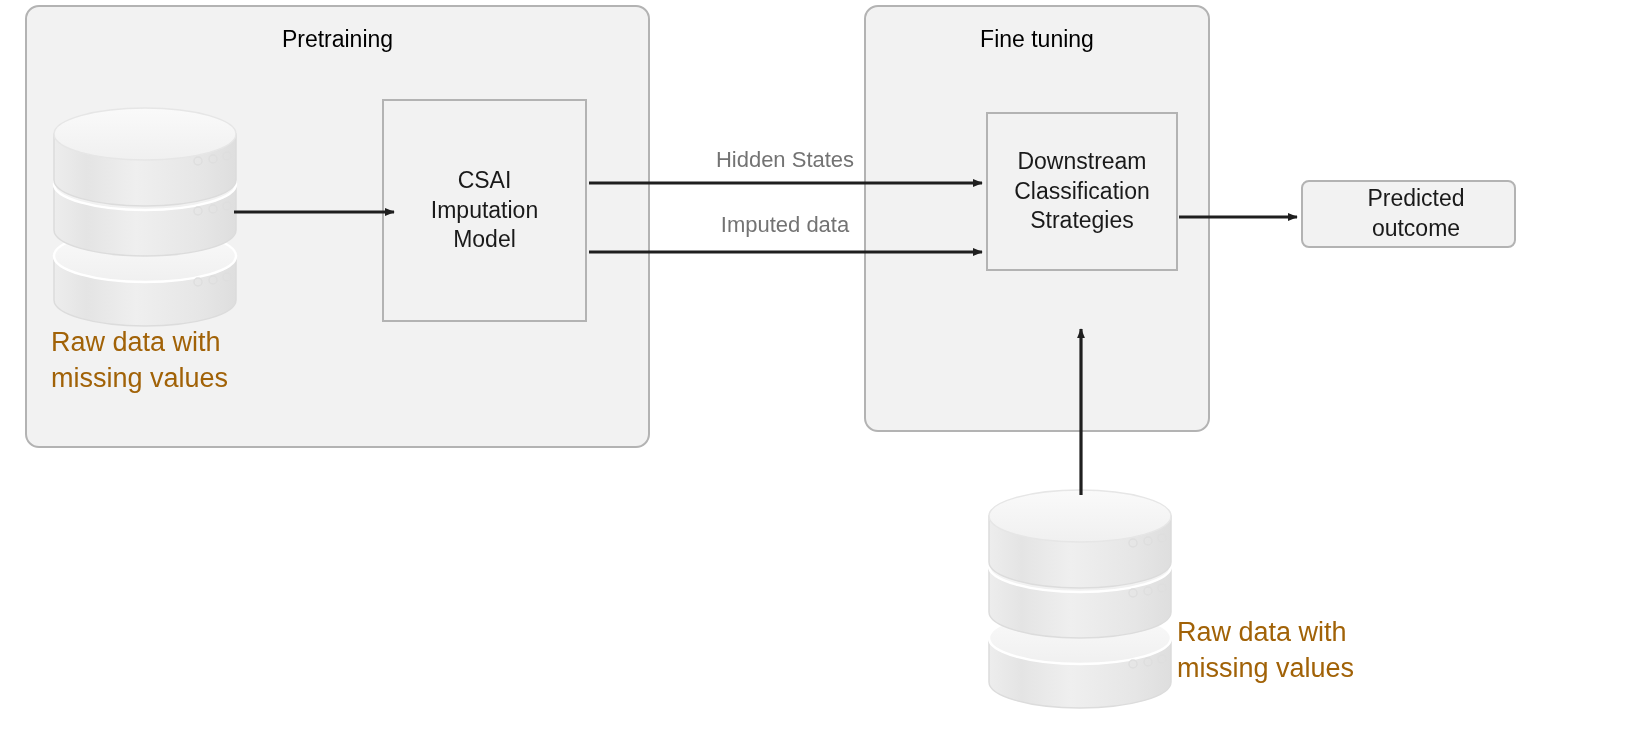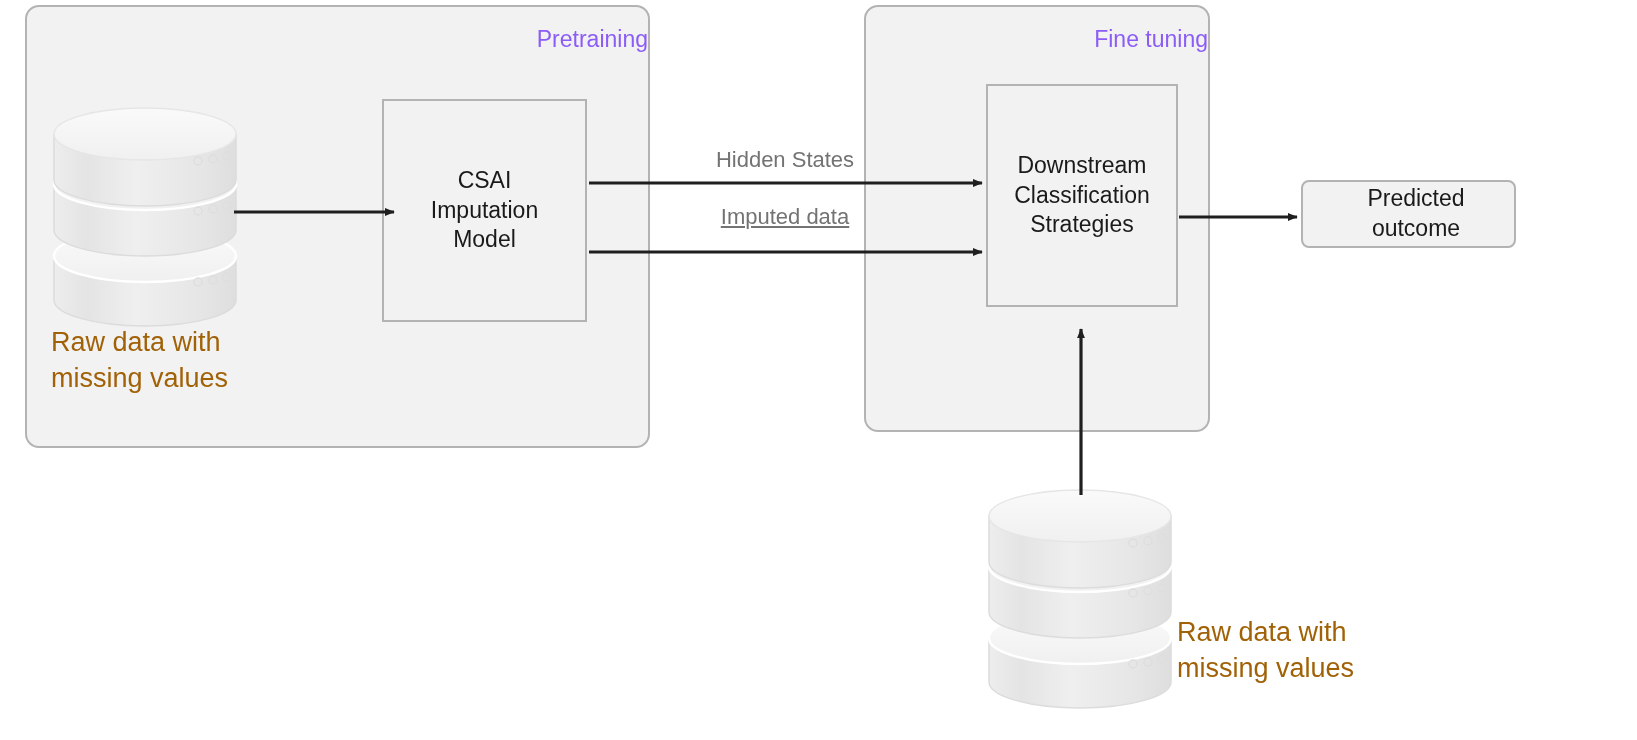--- a/index.html
+++ b/index.html
@@ -24,23 +24,23 @@
     position: absolute;
     background: #f2f2f2;
     border: 2px solid #b3b3b3;
     border-radius: 14px;
     box-sizing: border-box;
   }
   .group-title {
     position: absolute;
     left: 0;
     right: 0;
-    text-align: right;
+    text-align: center;
     font-size: 23px;
-    color: #8b5cf6;
+    color: #000000;
     line-height: 1.15;
     white-space: nowrap;
   }
 
   
   .node-box {
     position: absolute;
     background: #f2f2f2;
     border: 2px solid #b3b3b3;
     border-radius: 0;
@@ -138,21 +138,21 @@
   <div class="node-box" style="left:382px; top:99px; width:205px; height:223px;">
     <span class="node-label">CSAI
 Imputation
 Model</span>
   </div>
 
   <div class="group-box" style="left:864px; top:5px; width:346px; height:427px;">
     <div class="group-title" style="top:19px;">Fine tuning</div>
   </div>
 
-  <div class="node-box" style="left:986px; top:84px; width:192px; height:223px;">
+  <div class="node-box" style="left:986px; top:112px; width:192px; height:159px;">
     <span class="node-label">Downstream
 Classification
 Strategies</span>
   </div>
 
   <div class="node-box small-radius" style="left:1301px; top:180px; width:215px; height:68px;">
     <span class="node-label">Predicted
 outcome</span>
   </div>
 
@@ -214,15 +214,15 @@
       <line x1="1179" y1="217" x2="1297" y2="217" stroke="#1f1f1f" stroke-width="3.2" marker-end="url(#arrowhead)"></line>
     </g>
 
     <g>
       <line x1="1081" y1="495" x2="1081" y2="329" stroke="#1f1f1f" stroke-width="3.2" marker-end="url(#arrowhead)"></line>
     </g>
   </svg>
 
   <div class="edge-label" style="left:620px; top:147px; width:330px;">Hidden States</div>
 
-  <div class="edge-label" style="left:620px; top:204px; width:330px;text-decoration:underline;">Imputed data</div>
+  <div class="edge-label" style="left:620px; top:212px; width:330px;">Imputed data</div>
 
 </div>
 
 </body></html>

